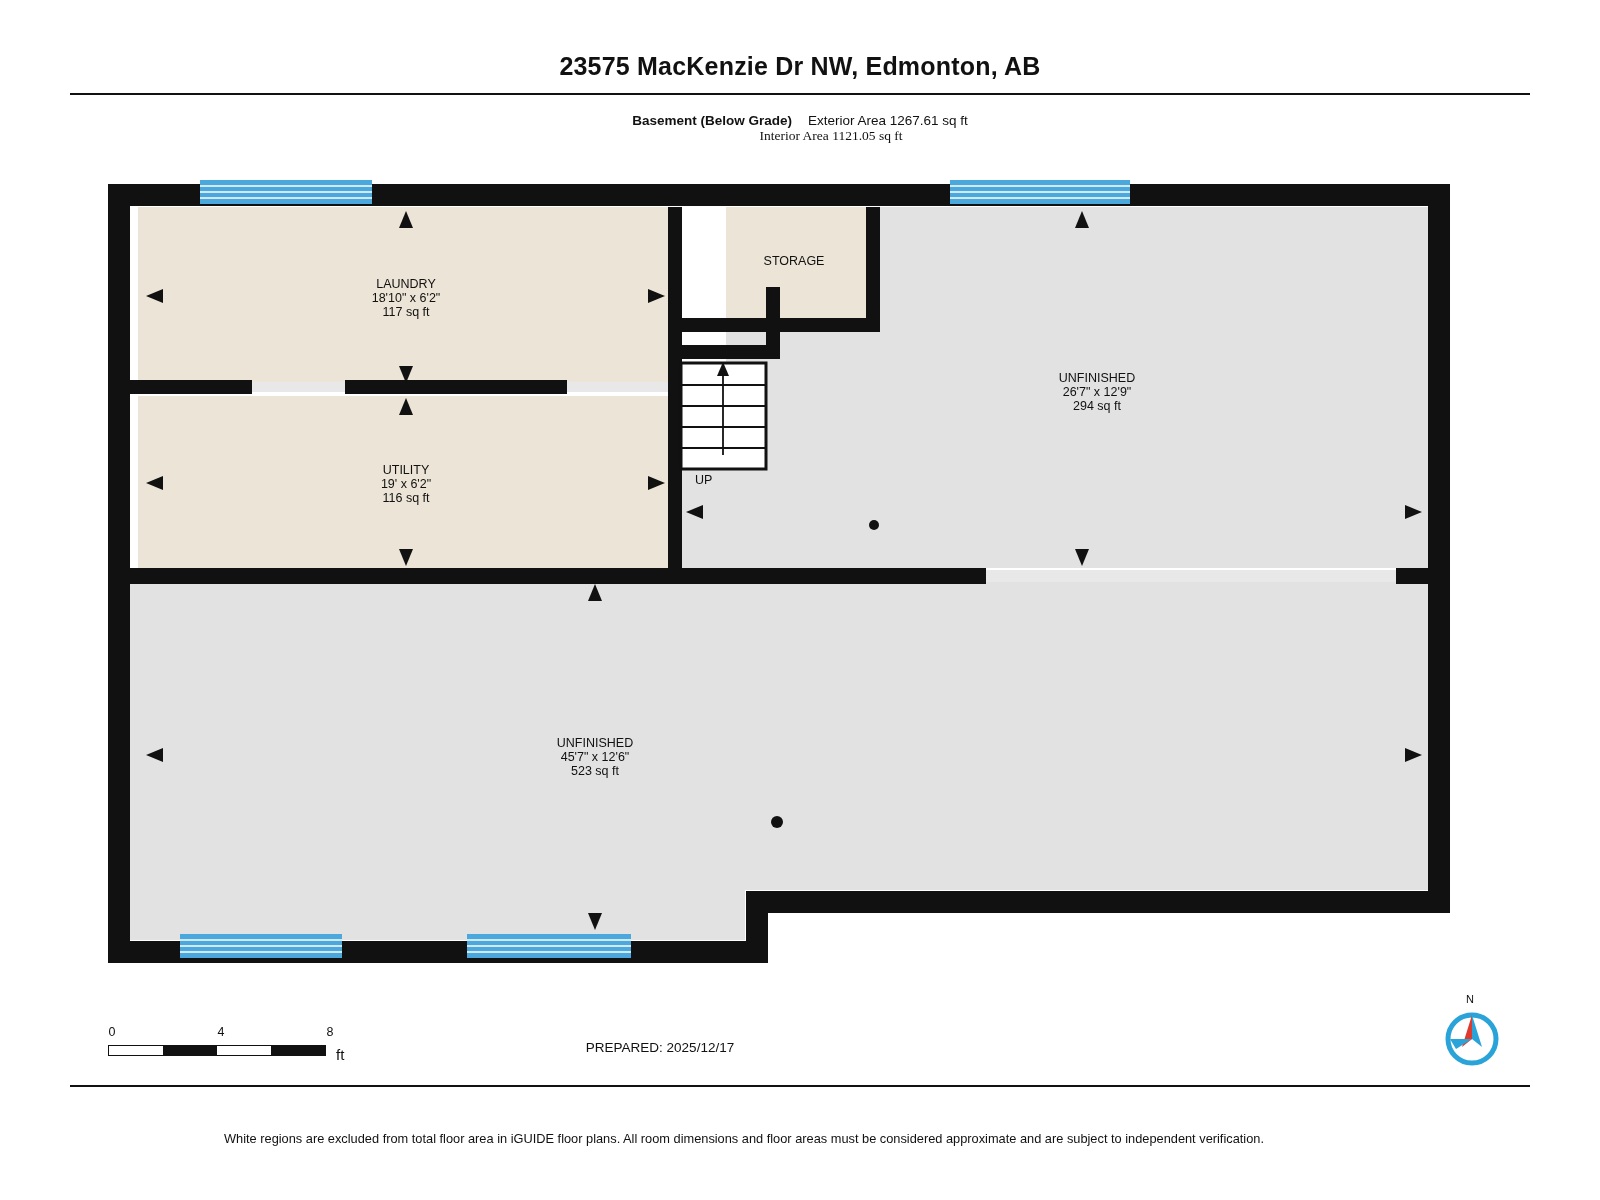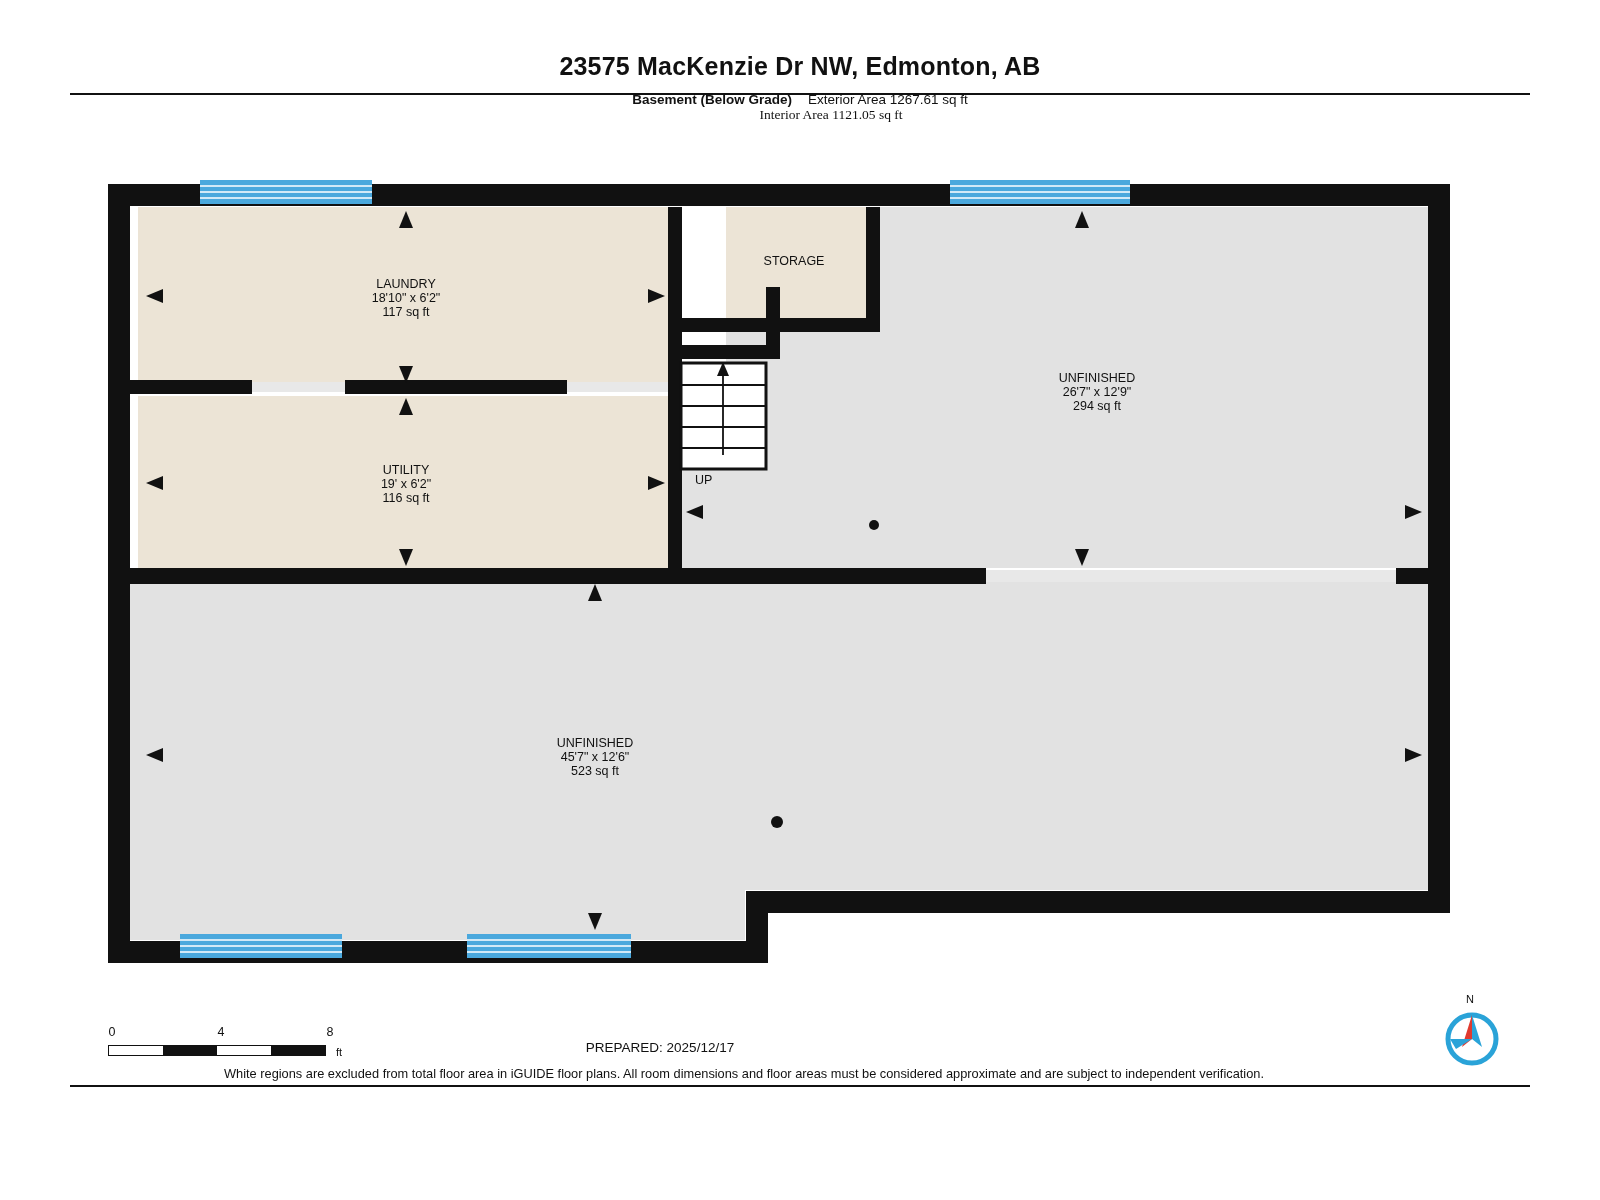--- a/index.html
+++ b/index.html
@@ -30,21 +30,21 @@
   #title-rule {
     position: absolute;
     top: 93px;
     left: 70px;
     width: 1460px;
     height: 2px;
     background: #111111;
   }
   #subheader {
     position: absolute;
-    top: 92px;
+    top: 113px;
     left: 0;
     width: 1600px;
     text-align: center;
     font-size: 13.5px;
   }
   #subheader .level-label {
     font-weight: bold;
     margin-right: 16px;
   }
   #subheader .area-line2 {
@@ -90,21 +90,21 @@
     box-sizing: border-box;
     display: flex;
   }
   #scalebar .bar div { height: 100%; }
   #scalebar .seg-w { background: #ffffff; }
   #scalebar .seg-b { background: #111111; }
   #scalebar .unit {
     position: absolute;
     left: 228px;
     top: 3px;
-    font-size: 11px;
+    font-size: 15px;
     margin-top: 18px;
   }
 
   #prepared {
     position: absolute;
     top: 1040px;
     left: 0;
     width: 1320px;
     text-align: center;
     font-size: 13.5px;
@@ -127,21 +127,21 @@
   #footer-rule {
     position: absolute;
     top: 1085px;
     left: 70px;
     width: 1460px;
     height: 2px;
     background: #111111;
   }
   #disclaimer {
     position: absolute;
-    top: 1066px;
+    top: 1131px;
     left: 0;
     width: 1488px;
     text-align: center;
     font-size: 12.8px;
     color: #111111;
   }
 </style>
 </head>
 <body>
 

